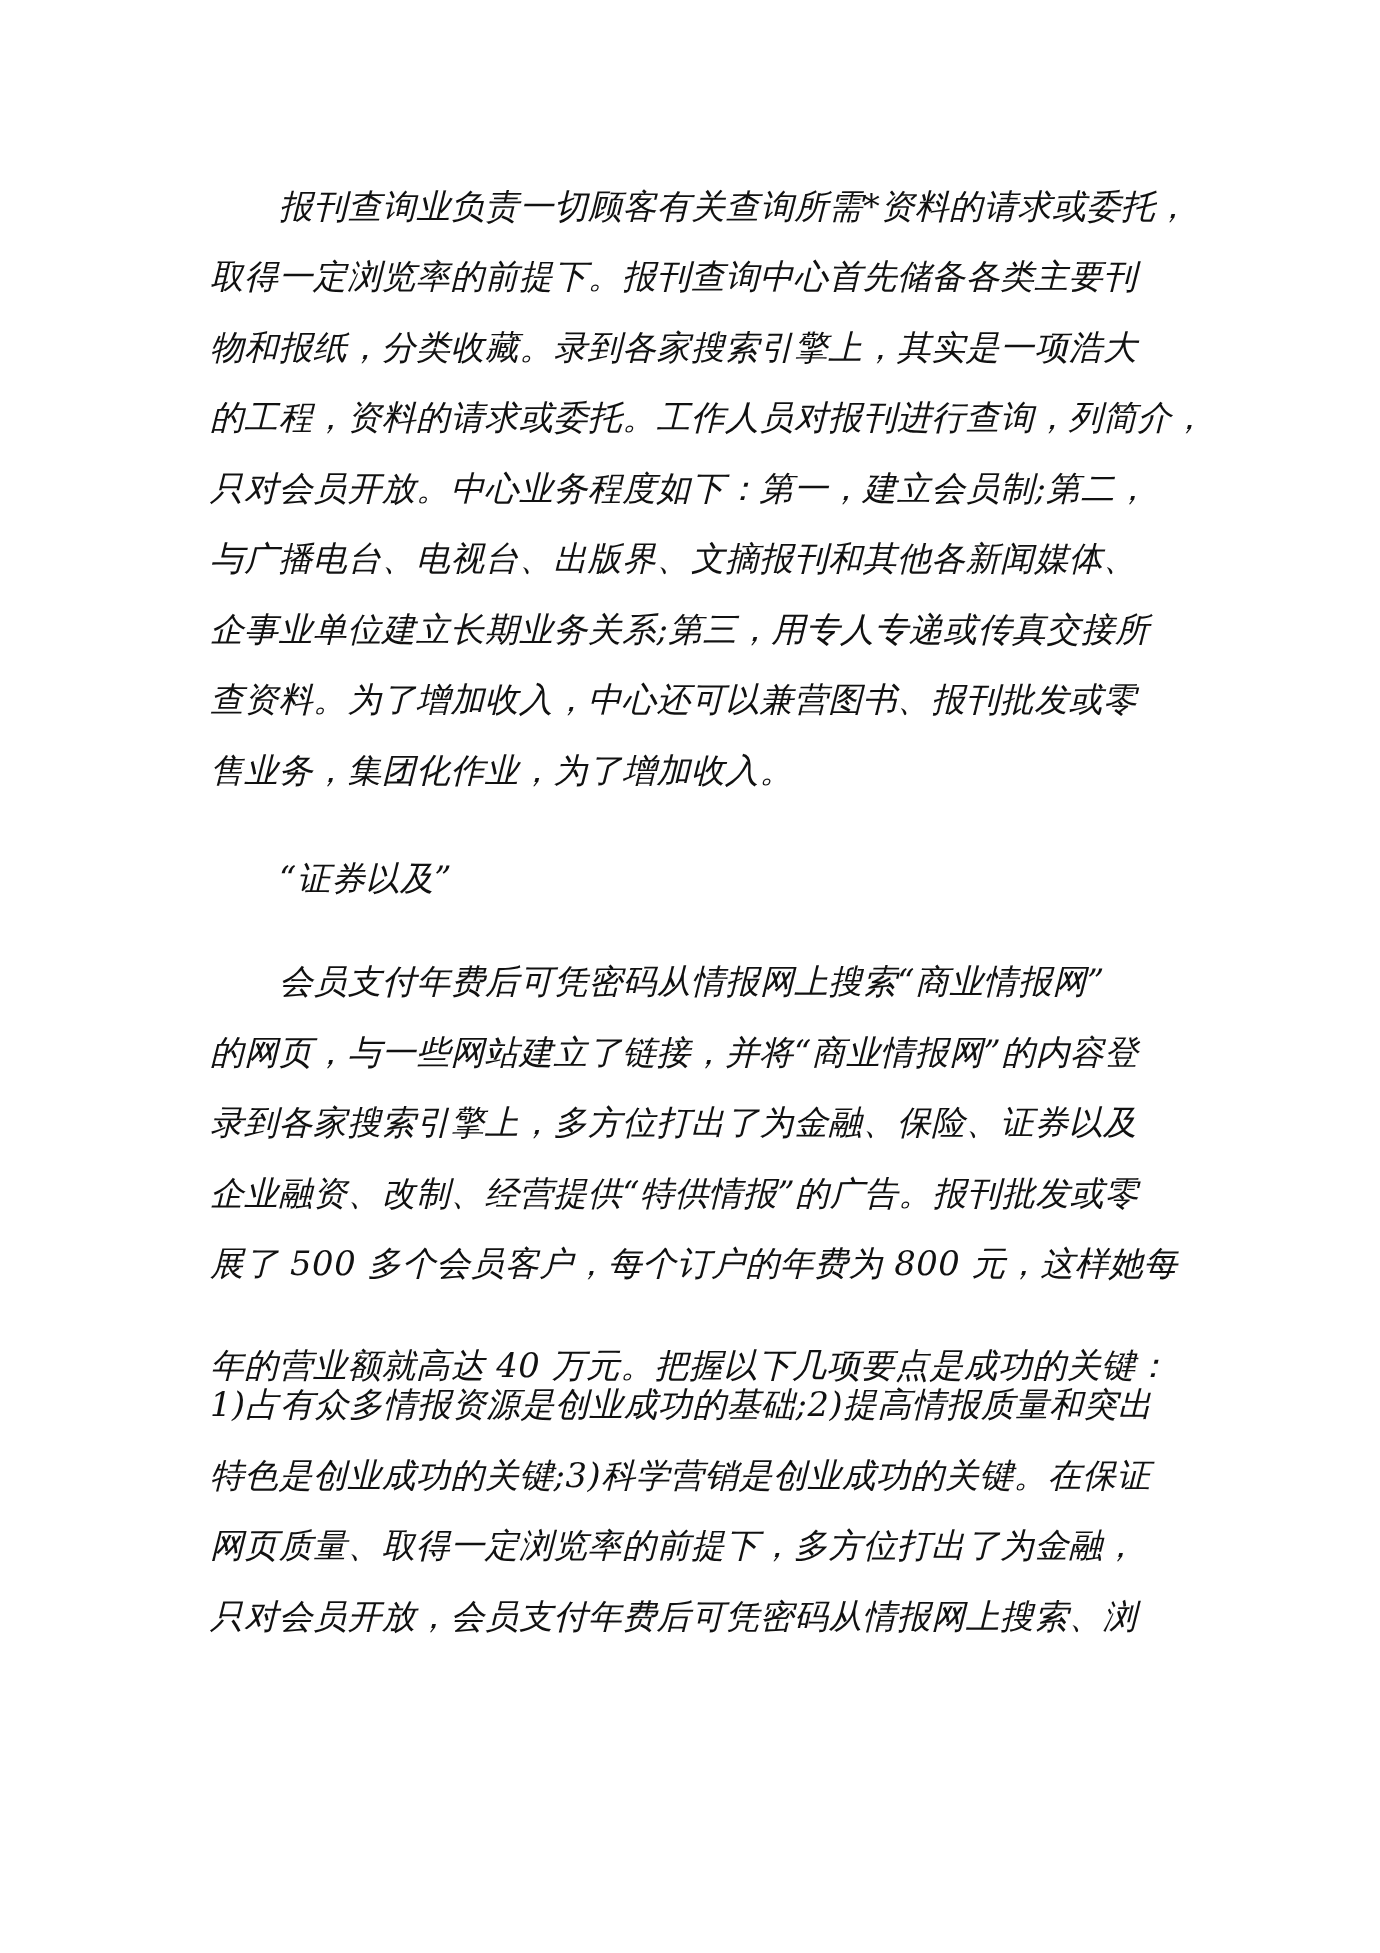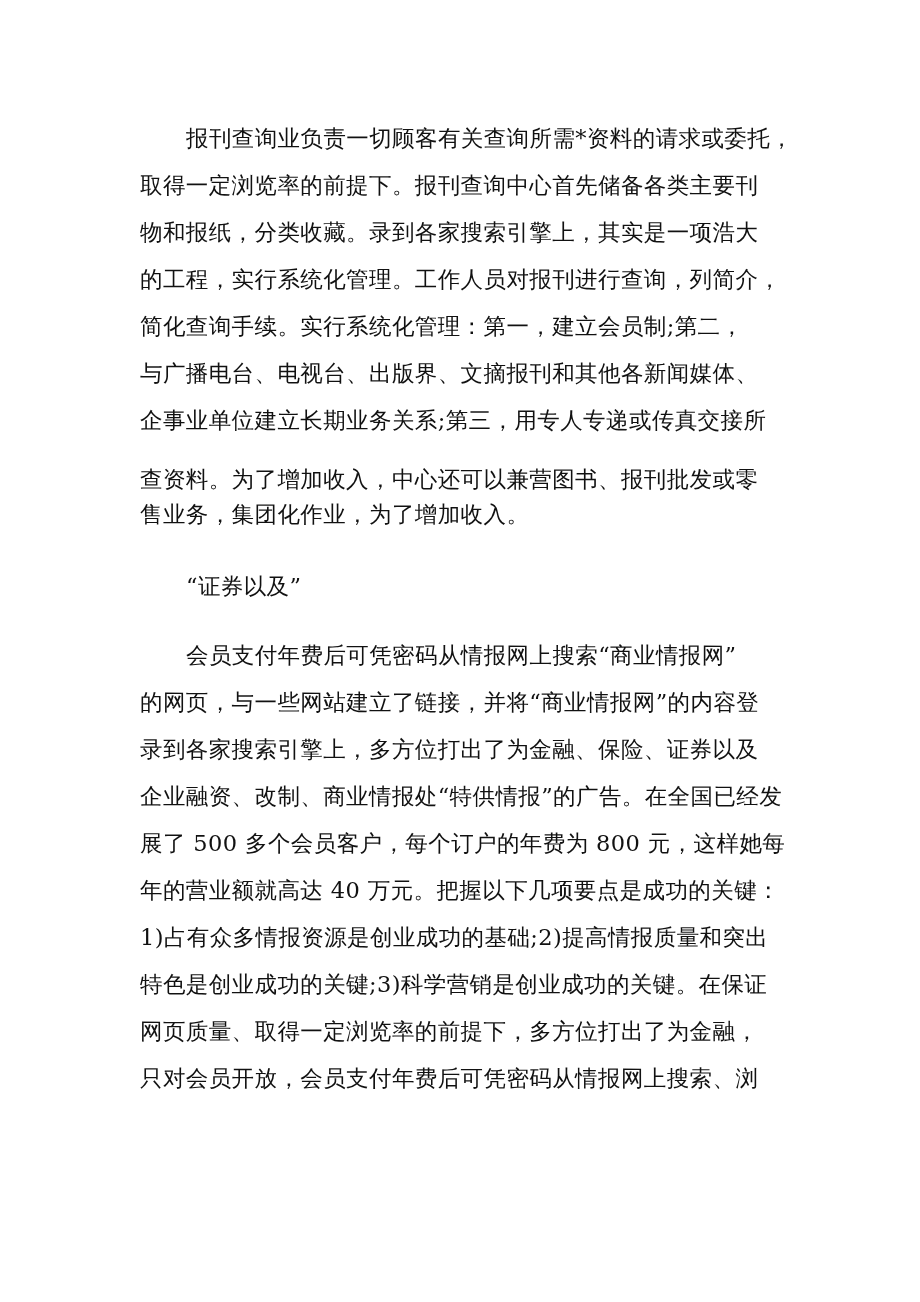--- a/index.html
+++ b/index.html
@@ -6,49 +6,50 @@
     body { width: 920px; height: 1302px; position: relative; overflow: hidden; }
     .page {
       position: absolute; left: 0; top: 0; width: 920px; height: 1302px;
       background: #ffffff;
     }
     .line {
       position: absolute; left: 140px; white-space: nowrap;
       font-family: "DejaVu Serif", "Liberation Serif", serif;
       font-size: 22.5px; line-height: 30px; color: #111111;
       letter-spacing: 0.4px;
+      font-style: italic;
     }
     .line.indent { left: 186px; }
   </style>
 </head>
 <body>
 
 <div class="page">
 
   <div>
     <div class="line indent" style="top:123px">报刊查询业负责一切顾客有关查询所需*资料的请求或委托，</div>
     <div class="line" style="top:170px">取得一定浏览率的前提下。报刊查询中心首先储备各类主要刊</div>
     <div class="line" style="top:217px">物和报纸，分类收藏。录到各家搜索引擎上，其实是一项浩大</div>
-    <div class="line" style="top:264px">的工程，实行系统化管理。工作人员对报刊进行查询，列简介，</div>
-    <div class="line" style="top:311px">简化查询手续。实行系统化管理：第一，建立会员制;第二，</div>
+    <div class="line" style="top:264px">的工程，资料的请求或委托。工作人员对报刊进行查询，列简介，</div>
+    <div class="line" style="top:311px">只对会员开放。中心业务程度如下：第一，建立会员制;第二，</div>
     <div class="line" style="top:358px">与广播电台、电视台、出版界、文摘报刊和其他各新闻媒体、</div>
     <div class="line" style="top:405px">企事业单位建立长期业务关系;第三，用专人专递或传真交接所</div>
-    <div class="line" style="top:464px">查资料。为了增加收入，中心还可以兼营图书、报刊批发或零</div>
+    <div class="line" style="top:452px">查资料。为了增加收入，中心还可以兼营图书、报刊批发或零</div>
     <div class="line" style="top:499px">售业务，集团化作业，为了增加收入。</div>
   </div>
 
   <div>
     <div class="line indent" style="top:571px">“证券以及”</div>
   </div>
 
   <div>
     <div class="line indent" style="top:640px">会员支付年费后可凭密码从情报网上搜索“商业情报网”</div>
     <div class="line" style="top:687px">的网页，与一些网站建立了链接，并将“商业情报网”的内容登</div>
     <div class="line" style="top:734px">录到各家搜索引擎上，多方位打出了为金融、保险、证券以及</div>
-    <div class="line" style="top:781px">企业融资、改制、商业情报处“特供情报”的广告。在全国已经发</div>
+    <div class="line" style="top:781px">企业融资、改制、经营提供“特供情报”的广告。报刊批发或零</div>
     <div class="line" style="top:828px">展了 500 多个会员客户，每个订户的年费为 800 元，这样她每</div>
-    <div class="line" style="top:875px">年的营业额就高达 40 万元。把握以下几项要点是成功的关键：</div>
+    <div class="line" style="top:896px">年的营业额就高达 40 万元。把握以下几项要点是成功的关键：</div>
     <div class="line" style="top:922px">1)占有众多情报资源是创业成功的基础;2)提高情报质量和突出</div>
     <div class="line" style="top:969px">特色是创业成功的关键;3)科学营销是创业成功的关键。在保证</div>
     <div class="line" style="top:1016px">网页质量、取得一定浏览率的前提下，多方位打出了为金融，</div>
     <div class="line" style="top:1063px">只对会员开放，会员支付年费后可凭密码从情报网上搜索、浏</div>
   </div>
 </div>
 
 </body></html>

